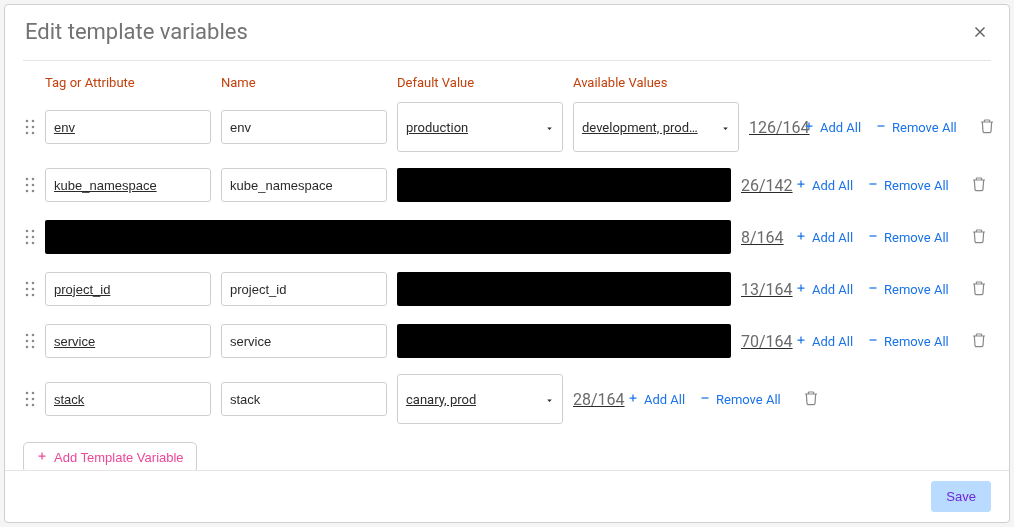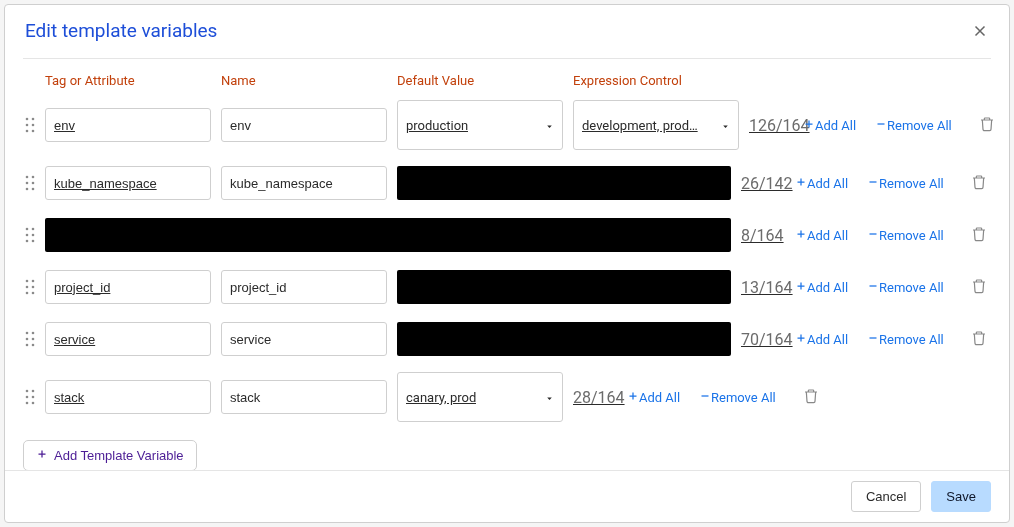--- a/index.html
+++ b/index.html
@@ -20,23 +20,23 @@
       flex-direction: column;
       overflow: hidden;
     }
     .modal-header {
       display: flex;
       justify-content: space-between;
       align-items: center;
       padding: 14px 20px 10px 20px;
     }
     .modal-title {
-      font-size: 19px;
+      font-size: 22px;
       font-weight: 400;
-      color: #1d4ed8;
+      color: #737373;
     }
     .close-icon {
       width: 18px;
       height: 18px;
       cursor: pointer;
       color: #666;
     }
     .divider {
       border-top: 1px solid #e5e5e5;
       margin: 6px 18px 0 18px;
@@ -130,41 +130,42 @@
       color: #2b2b2b;
     }
     .redacted-span {
       background: #000;
       height: 34px;
       border-radius: 2px;
     }
     .link-btn {
       display: inline-flex;
       align-items: center;
+      gap: 5px;
       color: #1a73e8;
       cursor: pointer;
       font-size: 13px;
     }
     .link-btn svg { color: #1a73e8; }
     .trash-icon {
       width: 16px;
       height: 16px;
       color: #888;
       cursor: pointer;
     }
     .add-var-btn {
       display: inline-flex;
       align-items: flex-start;
       gap: 6px;
       border: 1px solid #cfcfcf;
       border-radius: 5px;
       background: #fff;
       padding: 7px 12px;
       cursor: pointer;
-      color: #4c1d95;
+      color: #ec4899;
       font-size: 13px;
       margin-top: 4px;
     }
     .modal-footer {
       border-top: 1px solid #e5e5e5;
       padding: 10px 18px;
       display: flex;
       justify-content: flex-end;
       gap: 10px;
     }
@@ -173,21 +174,21 @@
       border-radius: 3px;
       font-size: 13px;
       cursor: pointer;
       border: 1px solid #cfcfcf;
       background: #fff;
       color: #2b2b2b;
     }
     .btn-primary {
       background: #b8dbff;
       border-color: #b8dbff;
-      color: #0f172a;
+      color: #6d28d9;
       cursor: default;
     }
   </style>
 </head>
 <body>
 
 <div class="modal">
 
   <div class="modal-header">
     <div class="modal-title">Edit template variables</div>
@@ -200,21 +201,21 @@
 
   <div class="divider"></div>
 
   <div class="content">
 
     <div class="cols-row headers">
       <div class="drag-col"></div>
       <div class="tag-col">Tag or Attribute</div>
       <div class="name-col">Name</div>
       <div class="default-col">Default Value</div>
-      <div style="flex:1">Expression Control</div>
+      <div class="avail-col">Available Values</div>
     </div>
 
     <div id="rows-container">
         <div class="cols-row row">
           <div class="drag-col">
             <div class="drag-handle">
               <svg width="10" height="16" viewBox="0 0 10 16">
                 <circle cx="2" cy="2" r="1.3" fill="#8a8a8a"></circle>
                 <circle cx="8" cy="2" r="1.3" fill="#8a8a8a"></circle>
                 <circle cx="2" cy="8" r="1.3" fill="#8a8a8a"></circle>
@@ -489,17 +490,16 @@
     <button class="add-var-btn">
       <svg width="12" height="12" viewBox="0 0 24 24" fill="none" stroke="currentColor" stroke-width="2.5">
           <path d="M12 5v14M5 12h14"></path>
         </svg>
       <span>Add Template Variable</span>
     </button>
 
   </div>
 
   <div class="modal-footer">
-    <button class="btn">Cancel</button>
     <button class="btn btn-primary">Save</button>
   </div>
 
 </div>
 
 </body></html>

